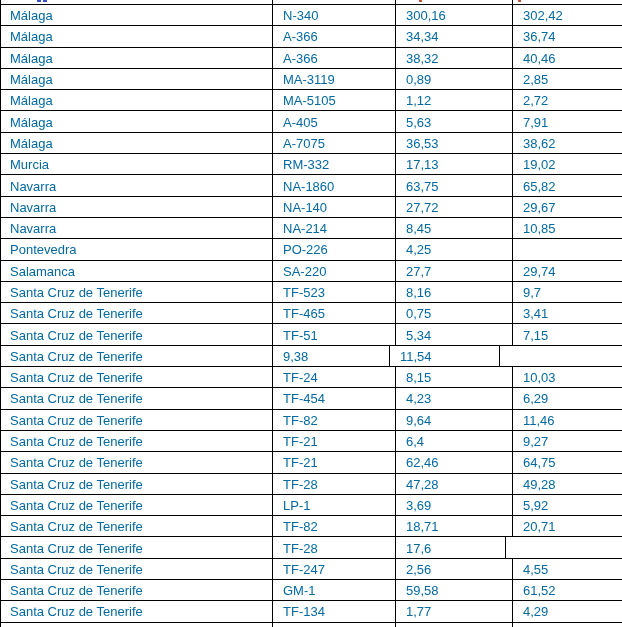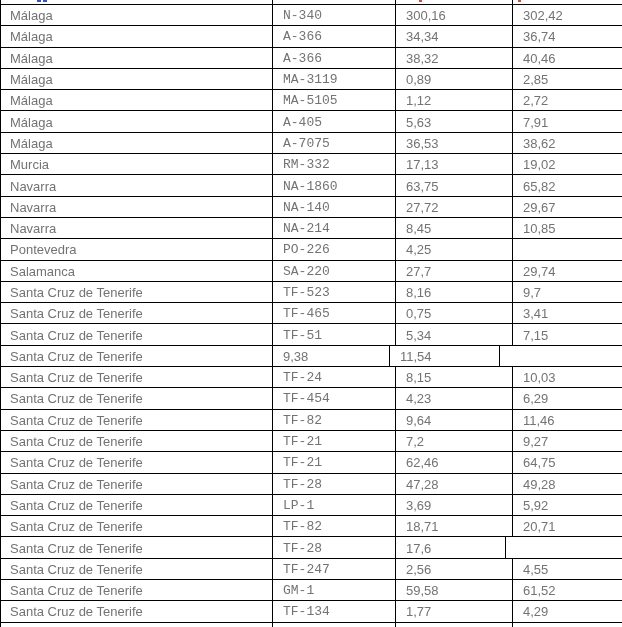--- a/index.html
+++ b/index.html
@@ -8,21 +8,21 @@
     background: #ffffff;
   }
   .screen {
     position: relative;
     width: 622px;
     height: 627px;
     overflow: hidden;
     background: #ffffff;
     font-family: "Liberation Sans", sans-serif;
     font-size: 13px;
-    color: #737373;
+    color: #0369a1;
   }
   .tbl {
     position: absolute;
     left: 0;
     top: -16.3px;
     width: 623px;
     border-left: 1px solid #000;
     box-sizing: border-box;
   }
   .row {
@@ -35,21 +35,21 @@
   .cell {
     box-sizing: border-box;
     border-right: 1px solid #000;
     display: flex;
     align-items: center;
     overflow: hidden;
     white-space: nowrap;
     padding-top: 1px;
   }
   .c1 { width: 272px; padding-left: 9px; }
-  .c2 { width: 123px; padding-left: 10px; font-family: Liberation Mono, monospace; }
+  .c2 { width: 123px; padding-left: 10px; }
   .c3 { width: 117px; padding-left: 10px; }
   .c4 { width: 110px; padding-left: 10px; }
   .artifact {
     position: absolute;
     pointer-events: none;
   }
 </style>
 </head>
 <body>
 
@@ -175,21 +175,21 @@
       </div>
       <div class="row">
         <div class="cell c1">Santa Cruz de Tenerife</div>
         <div class="cell c2">TF-82</div>
         <div class="cell c3">9,64</div>
         <div class="cell c4">11,46</div>
       </div>
       <div class="row">
         <div class="cell c1">Santa Cruz de Tenerife</div>
         <div class="cell c2">TF-21</div>
-        <div class="cell c3">7,2</div>
+        <div class="cell c3">6,4</div>
         <div class="cell c4">9,27</div>
       </div>
       <div class="row">
         <div class="cell c1">Santa Cruz de Tenerife</div>
         <div class="cell c2">TF-21</div>
         <div class="cell c3">62,46</div>
         <div class="cell c4">64,75</div>
       </div>
       <div class="row">
         <div class="cell c1">Santa Cruz de Tenerife</div>

